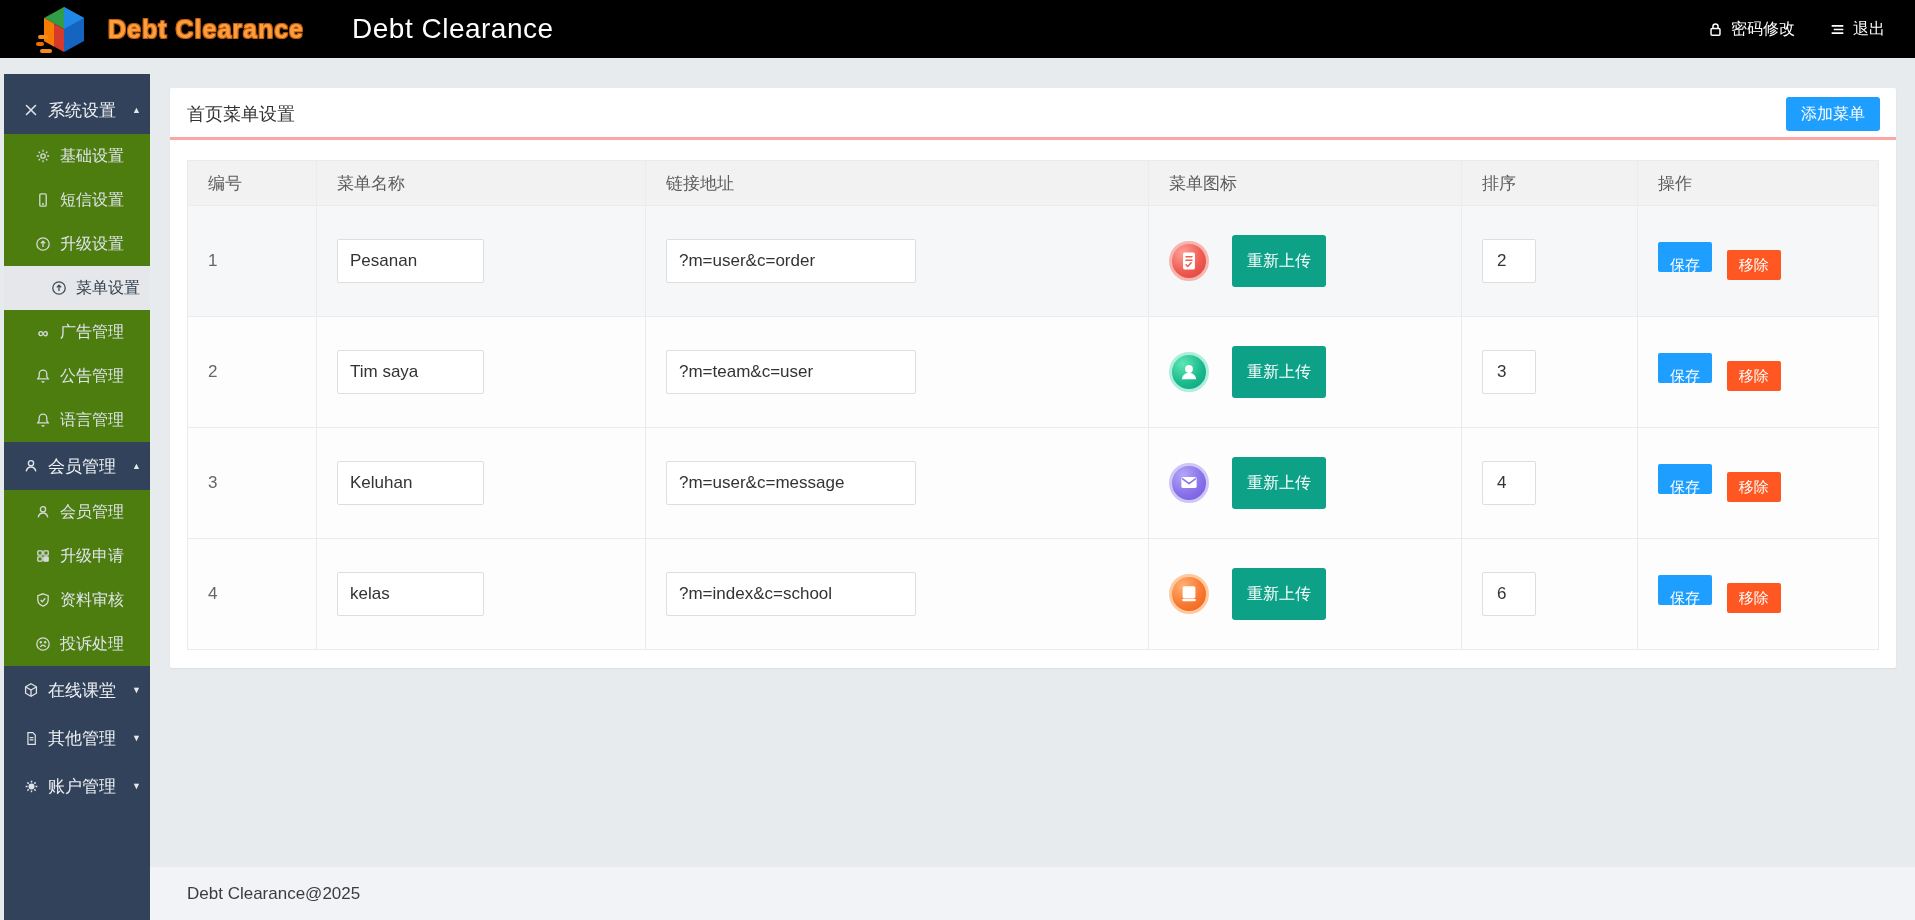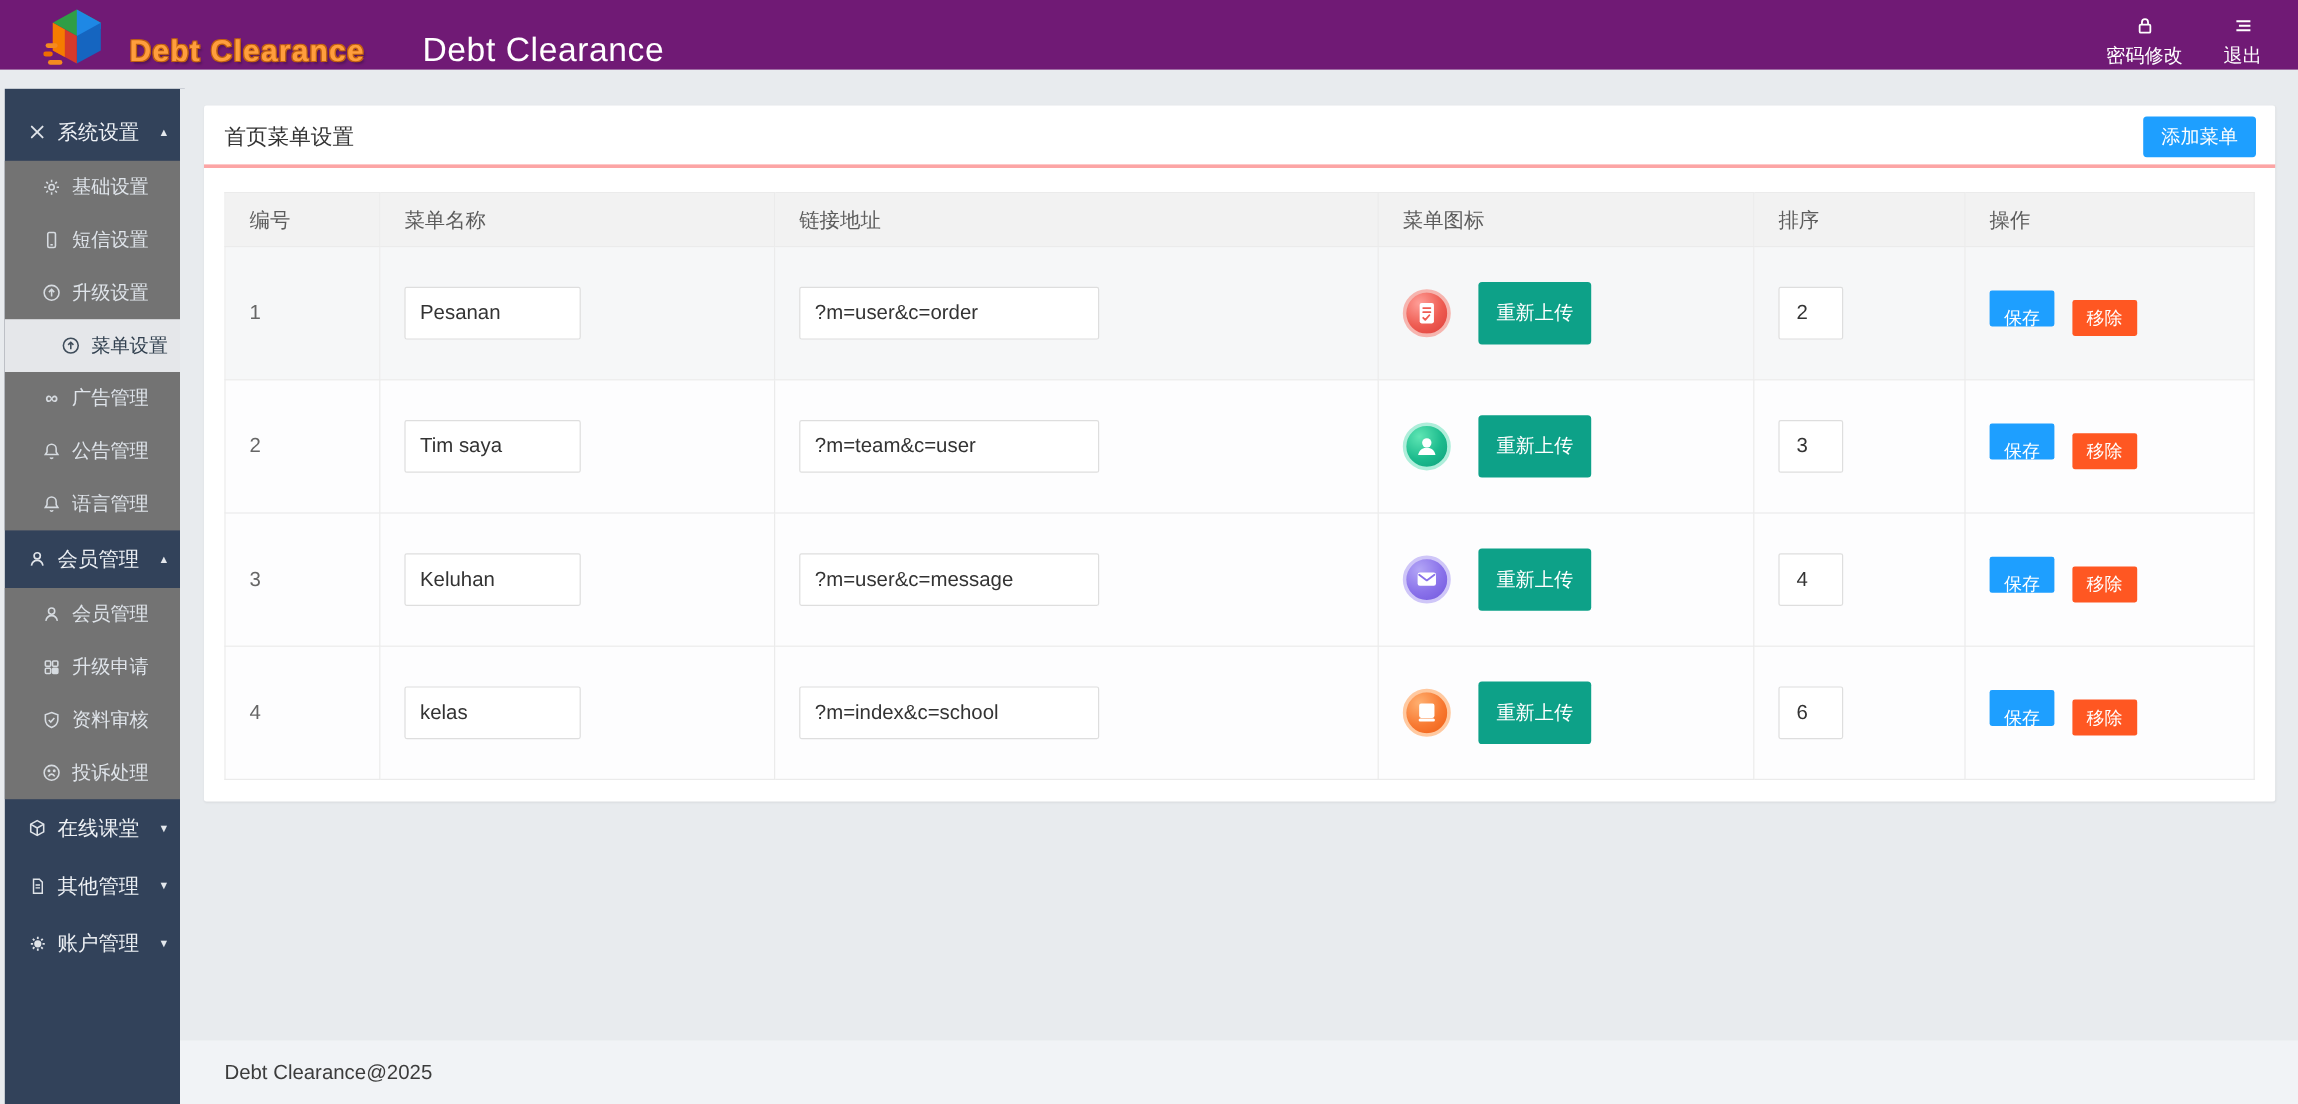--- a/index.html
+++ b/index.html
@@ -1,34 +1,34 @@
 <!DOCTYPE html>
 <html><head>
 <meta charset="utf-8">
 <style>
   * { margin:0; padding:0; box-sizing:border-box; }
   html,body { width:1915px; height:920px; overflow:hidden; font-family:"Liberation Sans","DejaVu Sans",sans-serif; background:#e8ebee; }
 
   
-  .hdr { height:58px; background:#701a75; display:flex; align-items:flex-end; padding:0 30px 0 36px; color:#fff; }
+  .hdr { height:58px; background:#000000; display:flex; align-items:center; padding:0 30px 0 36px; color:#fff; }
   .logo-badge { width:56px; height:56px; flex:0 0 auto; }
   .logo-text { margin-left:16px; font-size:25px; font-weight:800; letter-spacing:1px; color:#ff9e3d;
                text-shadow:-1px -1px 0 #c05f10, 1px -1px 0 #c05f10, -1px 1px 0 #c05f10, 1px 1px 0 #c05f10, 2px 2px 2px rgba(0,0,0,.25); }
   .hdr-title { margin-left:48px; font-size:28px; font-weight:400; letter-spacing:.5px; }
   .hdr-right { margin-left:auto; display:flex; align-items:center; gap:34px; font-size:16px; }
-  .hdr-link { display:flex; align-items:center; gap:7px; cursor:pointer;flex-direction:column; }
+  .hdr-link { display:flex; align-items:center; gap:7px; cursor:pointer; }
   .hdr-link svg { display:block; }
 
   
   .side { position:absolute; left:4px; top:74px; bottom:0; width:150px; background:#32425a; padding-top:12px; color:#eef1f5; }
   .s-item { display:flex; align-items:center; position:relative; cursor:pointer; }
   .s-item.lvl1 { height:48px; padding-left:18px; font-size:17px; }
   .s-item.lvl2 { height:44px; padding-left:30px; font-size:16px; color:#dfe4ea; }
   .s-item.lvl3 { height:44px; padding-left:46px; font-size:16px; color:#dfe4ea; }
-  .s-sub { background:#737373; }
+  .s-sub { background:#4d7c0f; }
   .s-item.selected { background:#e5e7ea; color:#31404f; }
   .s-ico { width:18px; height:18px; margin-right:8px; display:flex; align-items:center; justify-content:center; flex:0 0 auto; opacity:.92; }
   .s-ico svg { display:block; }
   .s-inf { font-size:15px; font-weight:700; line-height:1; }
   .s-arrow { position:absolute; right:13px; font-size:9px; opacity:.95; }
   .s-label { white-space:nowrap; }
 
   
   .main { position:absolute; left:150px; top:74px; right:0; bottom:0; display:flex; flex-direction:column; background:#e8ebee; }
   .card { margin:14px 19px 0 20px; height:580px; background:#fff; border-radius:2px; box-shadow:0 1px 2px rgba(0,0,0,.06); position:relative; }

